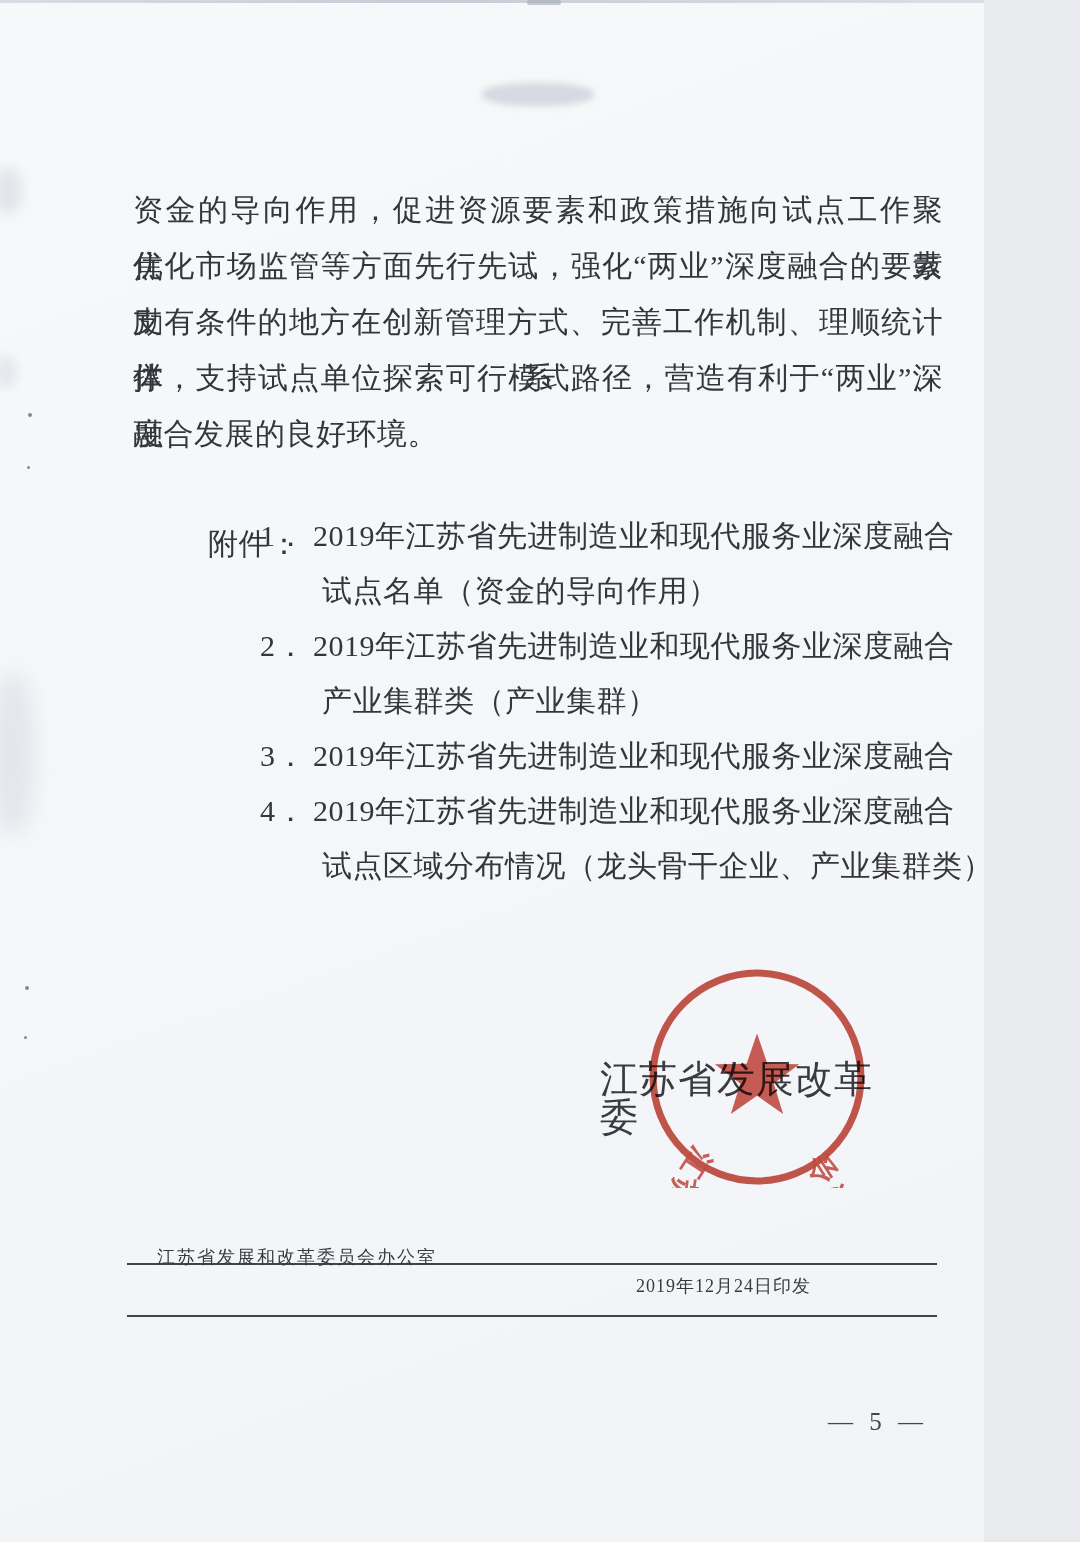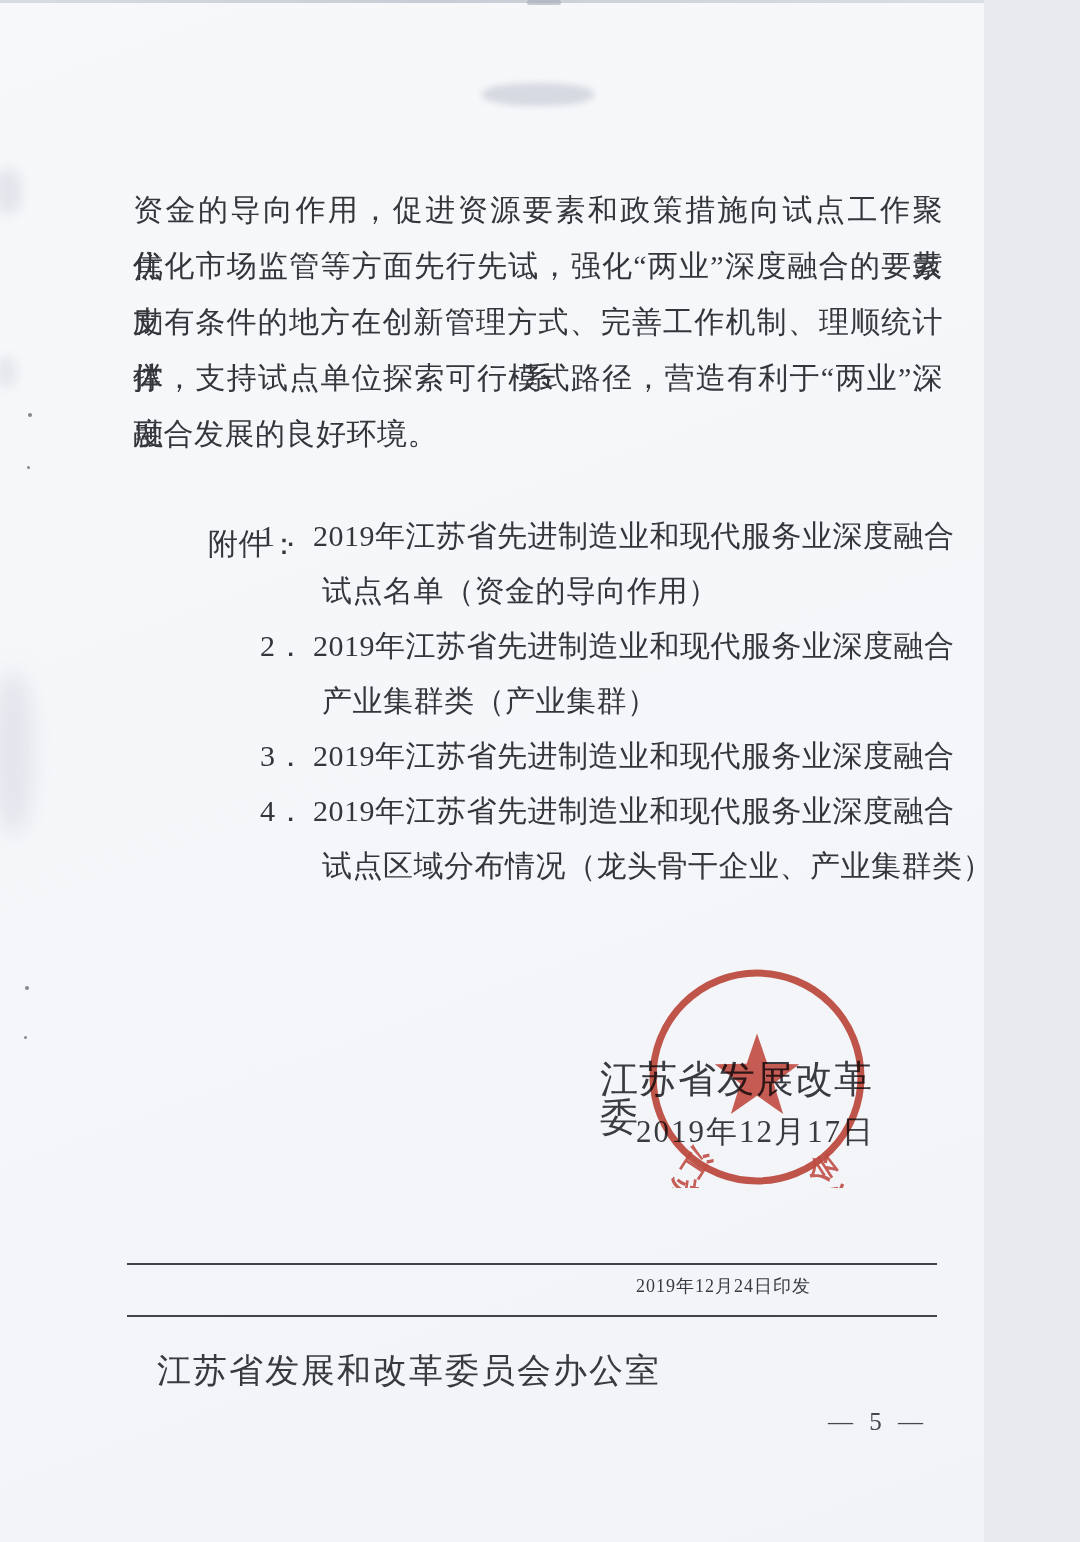--- a/index.html
+++ b/index.html
@@ -51,21 +51,21 @@
   .signature-date{position:absolute;left:636px;top:1114px;
     font-size:31px;line-height:36px;letter-spacing:2px;color:#3a3b41;}
 
   
   .seal{position:absolute;left:646px;top:966px;width:222px;height:222px;
     mix-blend-mode:multiply;opacity:.9;}
 
   
   .footer-line{position:absolute;left:127px;width:810px;height:2px;background:#43444a;}
   .footer-line.top{top:1263px;} .footer-line.bottom{top:1315px;}
-  .footer-issuer{position:absolute;left:157px;top:1348px;font-size:34px;
+  .footer-issuer{position:absolute;left:157px;top:1245px;font-size:18px;
     letter-spacing:2px;color:#393a40;white-space:nowrap;}
   .footer-print{position:absolute;right:173px;top:1274px;font-size:18px;
     letter-spacing:1px;color:#393a40;white-space:nowrap;}
 
   
   .page-number{position:absolute;left:828px;top:1408px;font-size:25px;
     letter-spacing:5px;color:#46474e;}
 </style>
 </head>
 <body>
@@ -116,21 +116,20 @@
     <div class="attach-item">
       <div class="attach-row1">
         <span class="attach-num">4．</span>
         <span>2019年江苏省先进制造业和现代服务业深度融合</span>
       </div>
       <div class="attach-l2">试点区域分布情况（龙头骨干企业、产业集群类）</div>
     </div>
   </div>
 
   <div class="signature-agency">江苏省发展改革委</div>
-  <div class="signature-date">2019年12月17日</div>
 
   <svg class="seal" viewBox="0 0 220 220">
     <circle cx="110" cy="110" r="103" fill="none" stroke="#bd3527" stroke-width="7" opacity="0.92"></circle>
     <path id="sealArc" d="M 56 174.3 A 84 84 0 1 0 164 174.3" fill="none"></path>
     <text font-size="29" letter-spacing="7" fill="#c23a2e" font-weight="bold" font-family="Liberation Serif, DejaVu Serif, serif" opacity="0.88">
       <textPath href="#sealArc" startOffset="50%" text-anchor="middle">江苏省发展和改革委员会</textPath>
     </text>
     <polygon fill="#c23a2e" opacity="0.9" points="110,67 120.3,96.8 151.8,97.4 126.6,116.4 135.9,146.6 110,128.5 84.1,146.6 93.4,116.4 68.2,97.4 99.7,96.8"></polygon>
   </svg>
 

